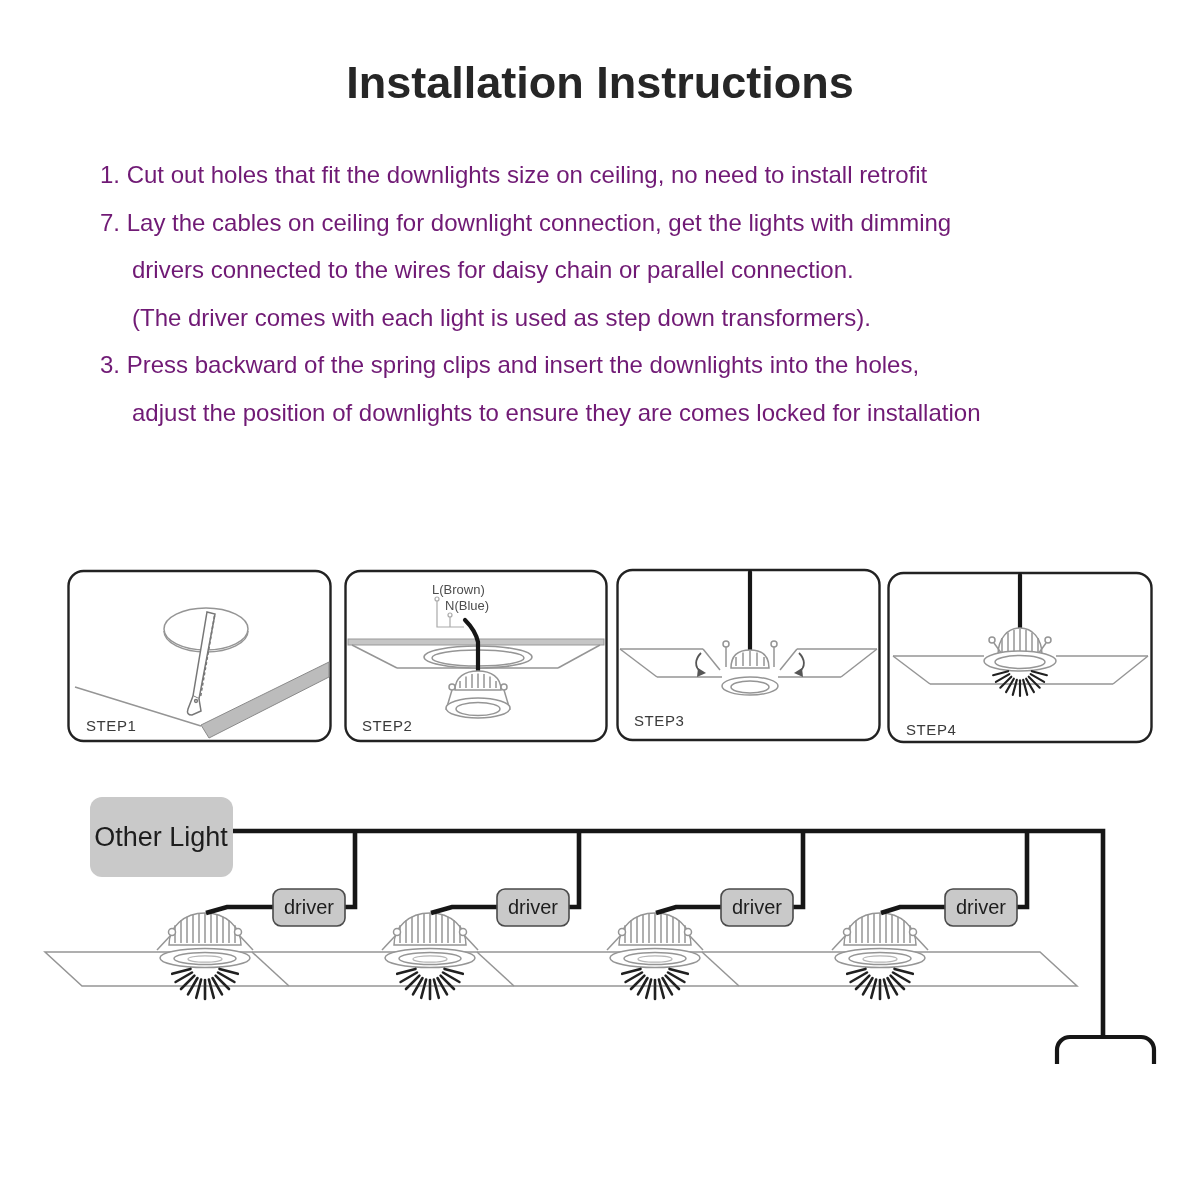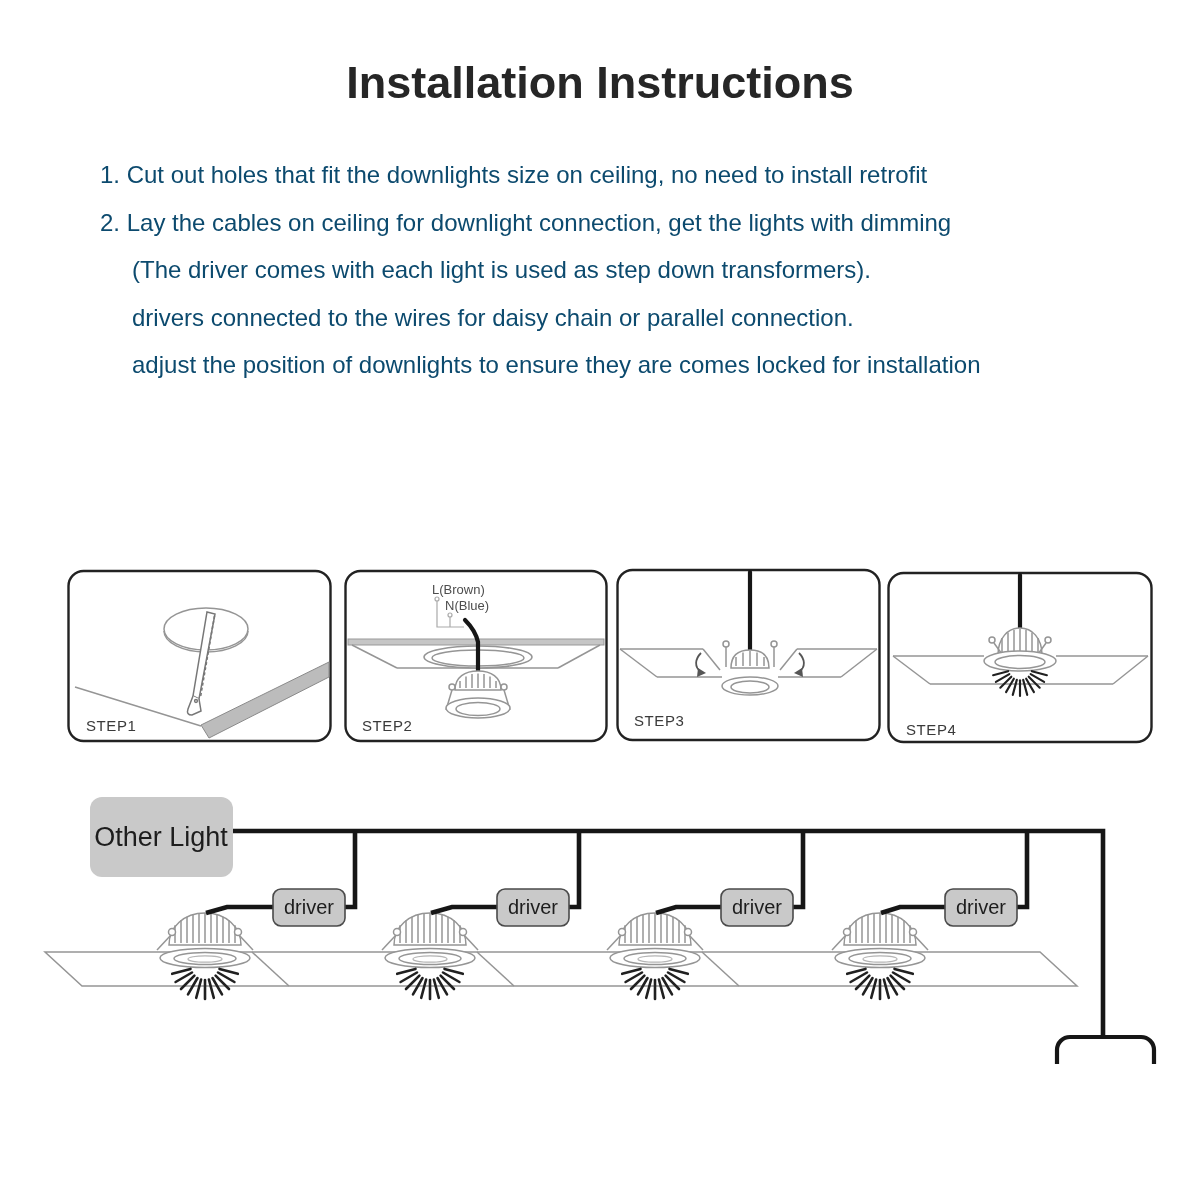--- a/index.html
+++ b/index.html
@@ -1,21 +1,21 @@
 <!DOCTYPE html>
 <html><head>
 <meta charset="utf-8">
 <style>
   html,body{margin:0;padding:0;background:#fff;}
   .page{position:relative;width:1200px;height:1064px;background:#ffffff;overflow:hidden;
         font-family:"Liberation Sans", sans-serif;}
   .title{position:absolute;top:57px;left:0;width:100%;text-align:center;
          font-size:45px;font-weight:bold;color:#262626;letter-spacing:0px;}
   .instructions{position:absolute;top:151px;left:100px;width:1030px;
-                font-size:24px;color:#0c4a6e;}
+                font-size:24px;color:#701a75;}
   .line{height:47.5px;line-height:47.5px;white-space:nowrap;}
   .indent{padding-left:32px;}
   svg.art{position:absolute;left:0;top:0;}
 
   
   .panel{fill:#ffffff;stroke:#222222;stroke-width:2.4px;}
   .thin{stroke:#959595;stroke-width:1.5px;fill:none;}
   .thinfill{stroke:#959595;stroke-width:1.5px;fill:#ffffff;}
   .faint{stroke:#b5b5b5;stroke-width:1.2px;fill:none;}
   .sawline{stroke:#777777;stroke-width:1.5px;fill:#ffffff;}
@@ -42,23 +42,24 @@
 </style>
 </head>
 <body>
 
 <div class="page">
 
   <div class="title">Installation Instructions</div>
 
   <div class="instructions">
     <div class="line">1. Cut out holes that fit the downlights size on ceiling, no need to install retrofit</div>
-    <div class="line">2. Lay the cables on ceiling for downlight connection, get the lights with dimming</div>
+    <div class="line">7. Lay the cables on ceiling for downlight connection, get the lights with dimming</div>
+    <div class="line indent">drivers connected to the wires for daisy chain or parallel connection.</div>
     <div class="line indent">(The driver comes with each light is used as step down transformers).</div>
-    <div class="line indent">drivers connected to the wires for daisy chain or parallel connection.</div>
+    <div class="line">3. Press backward of the spring clips and insert the downlights into the holes,</div>
     <div class="line indent">adjust the position of downlights to ensure they are comes locked for installation</div>
   </div>
 
   <svg class="art" width="1200" height="1200" viewBox="0 0 1200 1200">
 
     <defs>
       <g id="rays">
         <line class="ray" x1="14.5" y1="3.9" x2="32.8" y2="8.8"></line>
         <line class="ray" x1="13.0" y1="7.5" x2="29.4" y2="17.0"></line>
         <line class="ray" x1="10.6" y1="10.6" x2="24.0" y2="24.0"></line>

